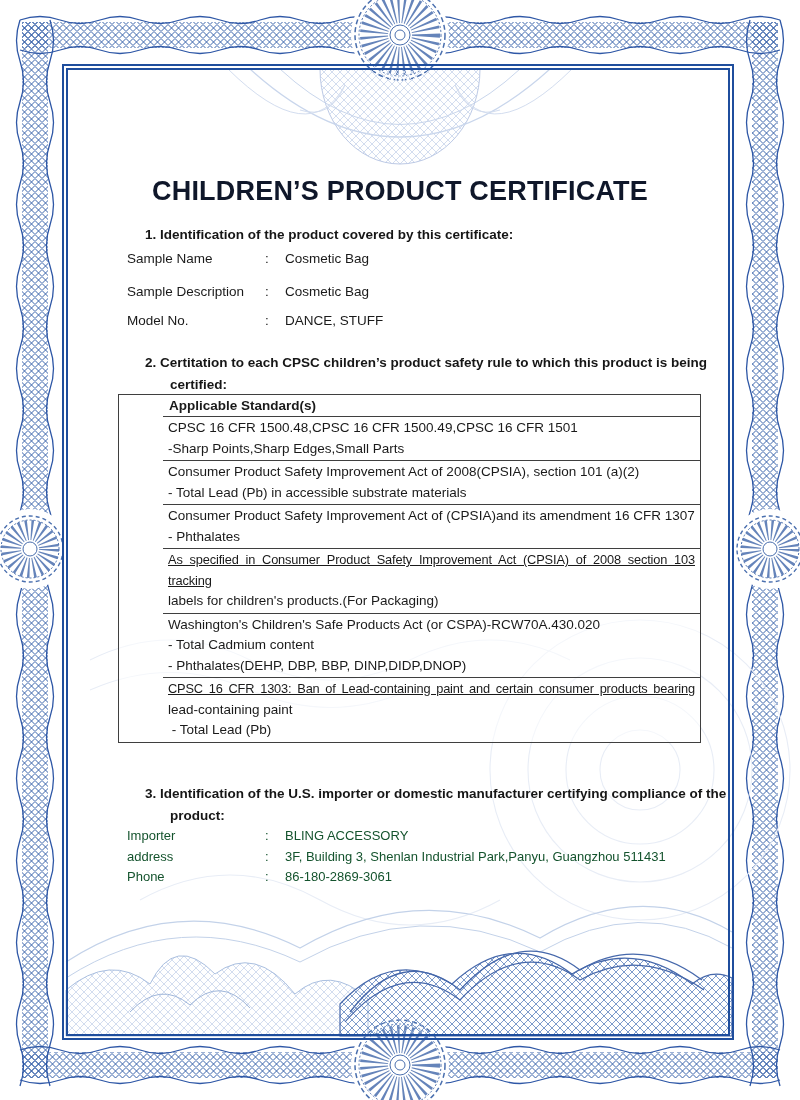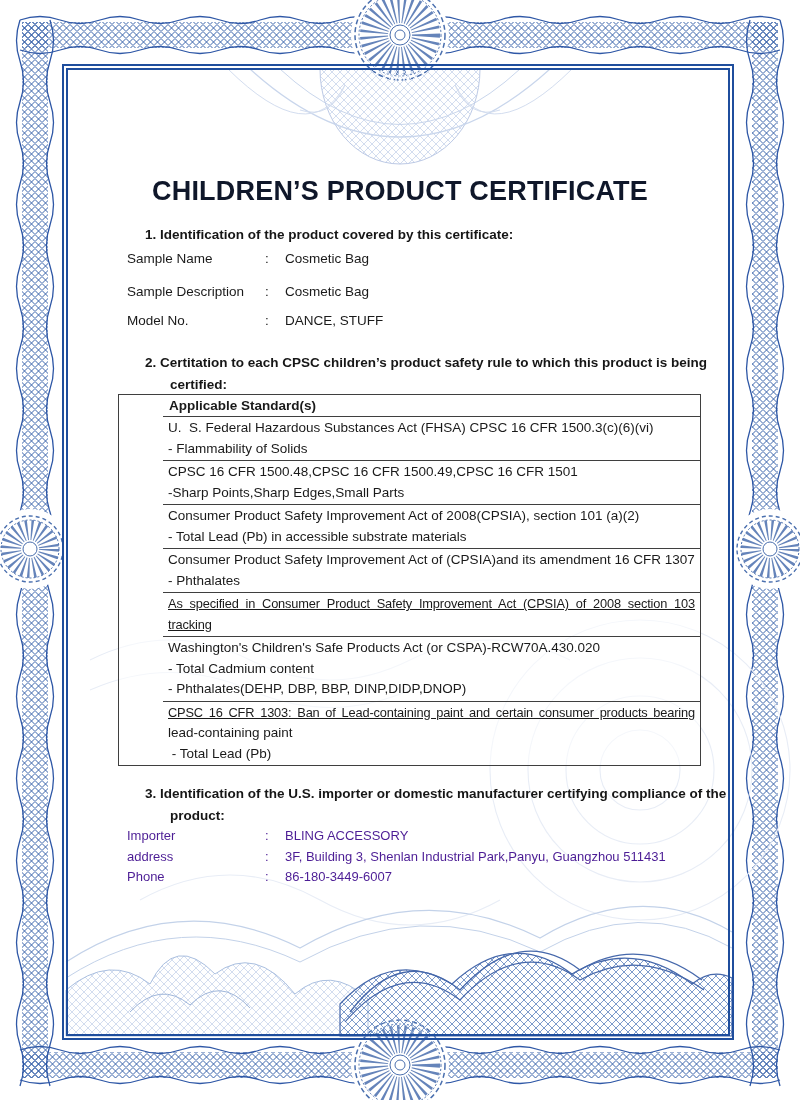--- a/index.html
+++ b/index.html
@@ -6,21 +6,21 @@
   .page{position:relative;width:800px;height:1100px;background:#ffffff;overflow:hidden;
         font-family:"Liberation Sans",sans-serif;color:#1a1a1a;}
   .decor{position:absolute;left:0;top:0;}
   .frame{position:absolute;left:62px;top:64px;width:672px;height:976px;
          border:2px solid #1f4e9d;box-sizing:border-box;}
   .frame::before{content:"";position:absolute;inset:2px;border:2px solid #1f4e9d;}
   .title{position:absolute;top:176px;left:0;width:100%;margin:0;text-align:center;
          font-size:27px;font-weight:bold;letter-spacing:0.2px;color:#0f172a;}
   .sec-h{position:absolute;font-size:13.5px;font-weight:bold;white-space:nowrap;color:#161616;margin-left:32px;}
   .field{position:absolute;font-size:13.5px;white-space:nowrap;}
-  .field.s3{font-size:13px;color:#4c1d95;}
+  .field.s3{font-size:13px;color:#14532d;}
   .flabel{display:inline-block;width:138px;}
   .fcolon{display:inline-block;width:20px;}
   .stable{position:absolute;left:118px;top:394px;width:583px;border:1px solid #3f3f3f;
           box-sizing:border-box;font-size:13.5px;background:rgba(255,255,255,0.55);padding-left:44px;}
   .thead{font-weight:bold;padding:1px 6px;line-height:19px;}
   .trow{border-top:1px solid #3f3f3f;padding:1px 5px;}
   .tline{line-height:20.5px;white-space:nowrap;}
   .tline.jl{white-space:normal;text-align:justify;text-align-last:justify;
             font-size:12.8px;letter-spacing:-0.15px;text-decoration:underline;}
 </style>
@@ -145,37 +145,34 @@
   <div class="field" style="left:127px;top:313px">
     <span class="flabel">Model No.</span><span class="fcolon">:</span><span class="fvalue">DANCE, STUFF</span>
   </div>
 
   <div class="sec-h" style="left:113px;top:355px">2.  Certitation to each CPSC children’s product safety rule to which this product is being</div>
   <div class="sec-h" style="left:138px;top:377px">certified:</div>
 
   <div class="stable">
     <div class="thead">Applicable Standard(s)</div>
     <div class="trow">
-      <div class="tline">U.&nbsp; S. Federal Hazardous Substances Act (FHSA) CPSC 16 CFR 1500.3(c)(6)(vi)</div>
-      <div class="tline">- Flammability of Solids</div>
-    </div>
-    <div class="trow">
       <div class="tline">CPSC 16 CFR 1500.48,CPSC 16 CFR 1500.49,CPSC 16 CFR 1501</div>
       <div class="tline">-Sharp Points,Sharp Edges,Small Parts</div>
     </div>
     <div class="trow">
       <div class="tline">Consumer Product Safety Improvement Act of 2008(CPSIA), section 101 (a)(2)</div>
       <div class="tline">- Total Lead (Pb) in accessible substrate materials</div>
     </div>
     <div class="trow">
       <div class="tline">Consumer Product Safety Improvement Act of (CPSIA)and its amendment 16 CFR 1307</div>
       <div class="tline">- Phthalates</div>
     </div>
     <div class="trow">
       <div class="tline jl">As specified in Consumer Product Safety Improvement Act (CPSIA) of 2008 section 103 tracking</div>
+      <div class="tline">labels for children's products.(For Packaging)</div>
     </div>
     <div class="trow">
       <div class="tline">Washington's Children's Safe Products Act (or CSPA)-RCW70A.430.020</div>
       <div class="tline">- Total Cadmium content</div>
       <div class="tline">- Phthalates(DEHP, DBP, BBP, DINP,DIDP,DNOP)</div>
     </div>
     <div class="trow">
       <div class="tline jl">CPSC 16 CFR 1303: Ban of Lead-containing paint and certain consumer products bearing</div>
       <div class="tline">lead-containing paint</div>
       <div class="tline">&nbsp;- Total Lead (Pb)</div>
@@ -185,16 +182,16 @@
   <div class="sec-h" style="left:113px;top:786px">3.  Identification of the U.S. importer or domestic manufacturer certifying compliance of the</div>
   <div class="sec-h" style="left:138px;top:808px">product:</div>
 
   <div class="field s3" style="left:127px;top:828px">
     <span class="flabel">Importer</span><span class="fcolon">:</span><span class="fvalue">BLING ACCESSORY</span>
   </div>
   <div class="field s3" style="left:127px;top:849px">
     <span class="flabel">address</span><span class="fcolon">:</span><span class="fvalue">3F, Building 3, Shenlan Industrial Park,Panyu, Guangzhou 511431</span>
   </div>
   <div class="field s3" style="left:127px;top:869px">
-    <span class="flabel">Phone</span><span class="fcolon">:</span><span class="fvalue">86-180-3449-6007</span>
+    <span class="flabel">Phone</span><span class="fcolon">:</span><span class="fvalue">86-180-2869-3061</span>
   </div>
 
 </div>
 
 </body></html>

